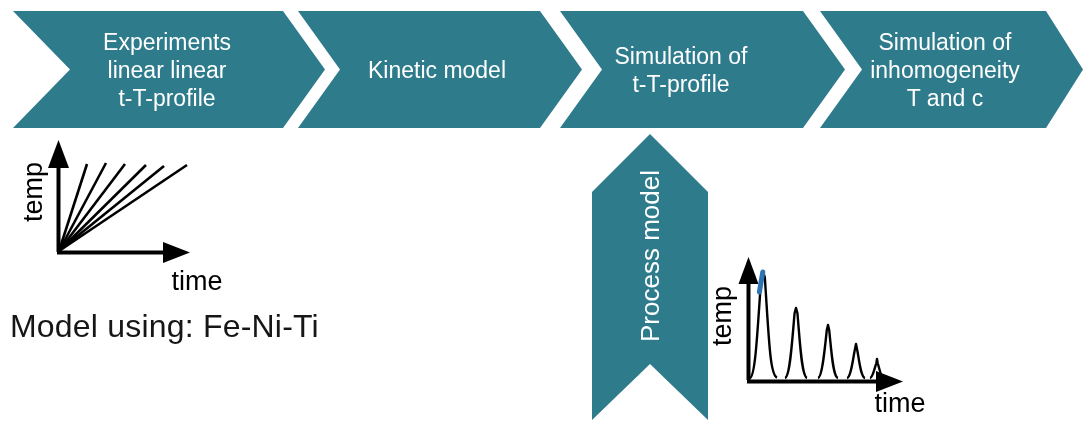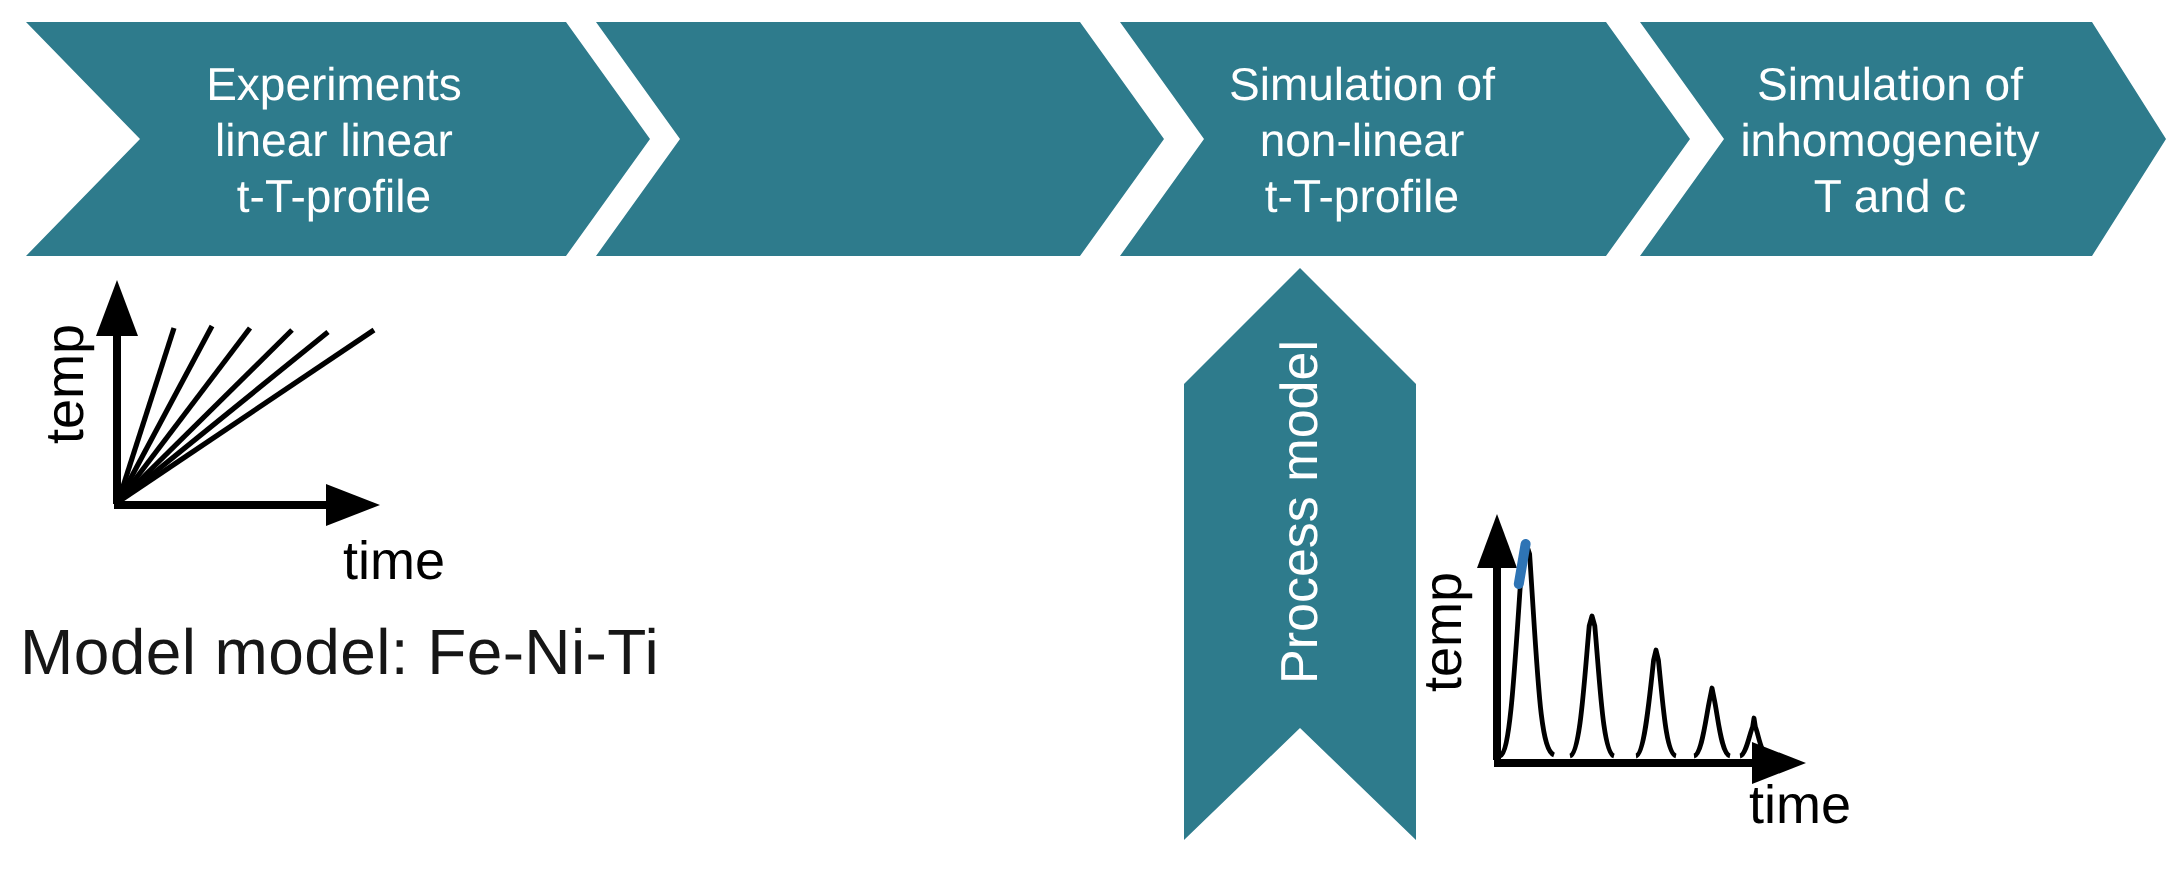--- a/index.html
+++ b/index.html
@@ -72,36 +72,38 @@
       <line x1="762.8" y1="272" x2="759.4" y2="292" stroke="var(--spike_blue,#2e74b5)" stroke-width="5" stroke-linecap="round"></line>
     </g>
   </svg>
 
   <div class="step-label" style="left:42px;">
     <div><span>Experiments</span><b></b></div>
     <div><span>linear </span><b>linear</b></div>
     <div><span></span><b>t-T-profile</b></div>
   </div>
 
+  <div class="step-label" style="left:312px;">
+    <div><span></span><b>Kinetic model</b></div>
+  </div>
 
   <div class="step-label" style="left:556px;">
     <div><span>Simulation of</span><b></b></div>
-    <div><span></span><b>non-linear</b></div>
     <div><span></span><b>t-T-profile</b></div>
   </div>
 
   <div class="step-label" style="left:820px;">
     <div><span>Simulation of</span><b></b></div>
     <div><span>inhomogeneity</span><b></b></div>
     <div><span>T and c</span><b></b></div>
   </div>
 
   <div class="banner-label">Process model</div>
 
   <div class="axis-label rot" style="left:33px;top:192px;">temp</div>
   <div class="axis-label hor" style="left:173px;top:281px;">time</div>
 
   <div class="axis-label rot" style="left:722px;top:316px;">temp</div>
   <div class="axis-label hor" style="left:876px;top:403px;">time</div>
 
-  <div class="alloy-caption">Model model: Fe-Ni-Ti</div>
+  <div class="alloy-caption">Model using: Fe-Ni-Ti</div>
 
 </div>
 
 </body></html>

